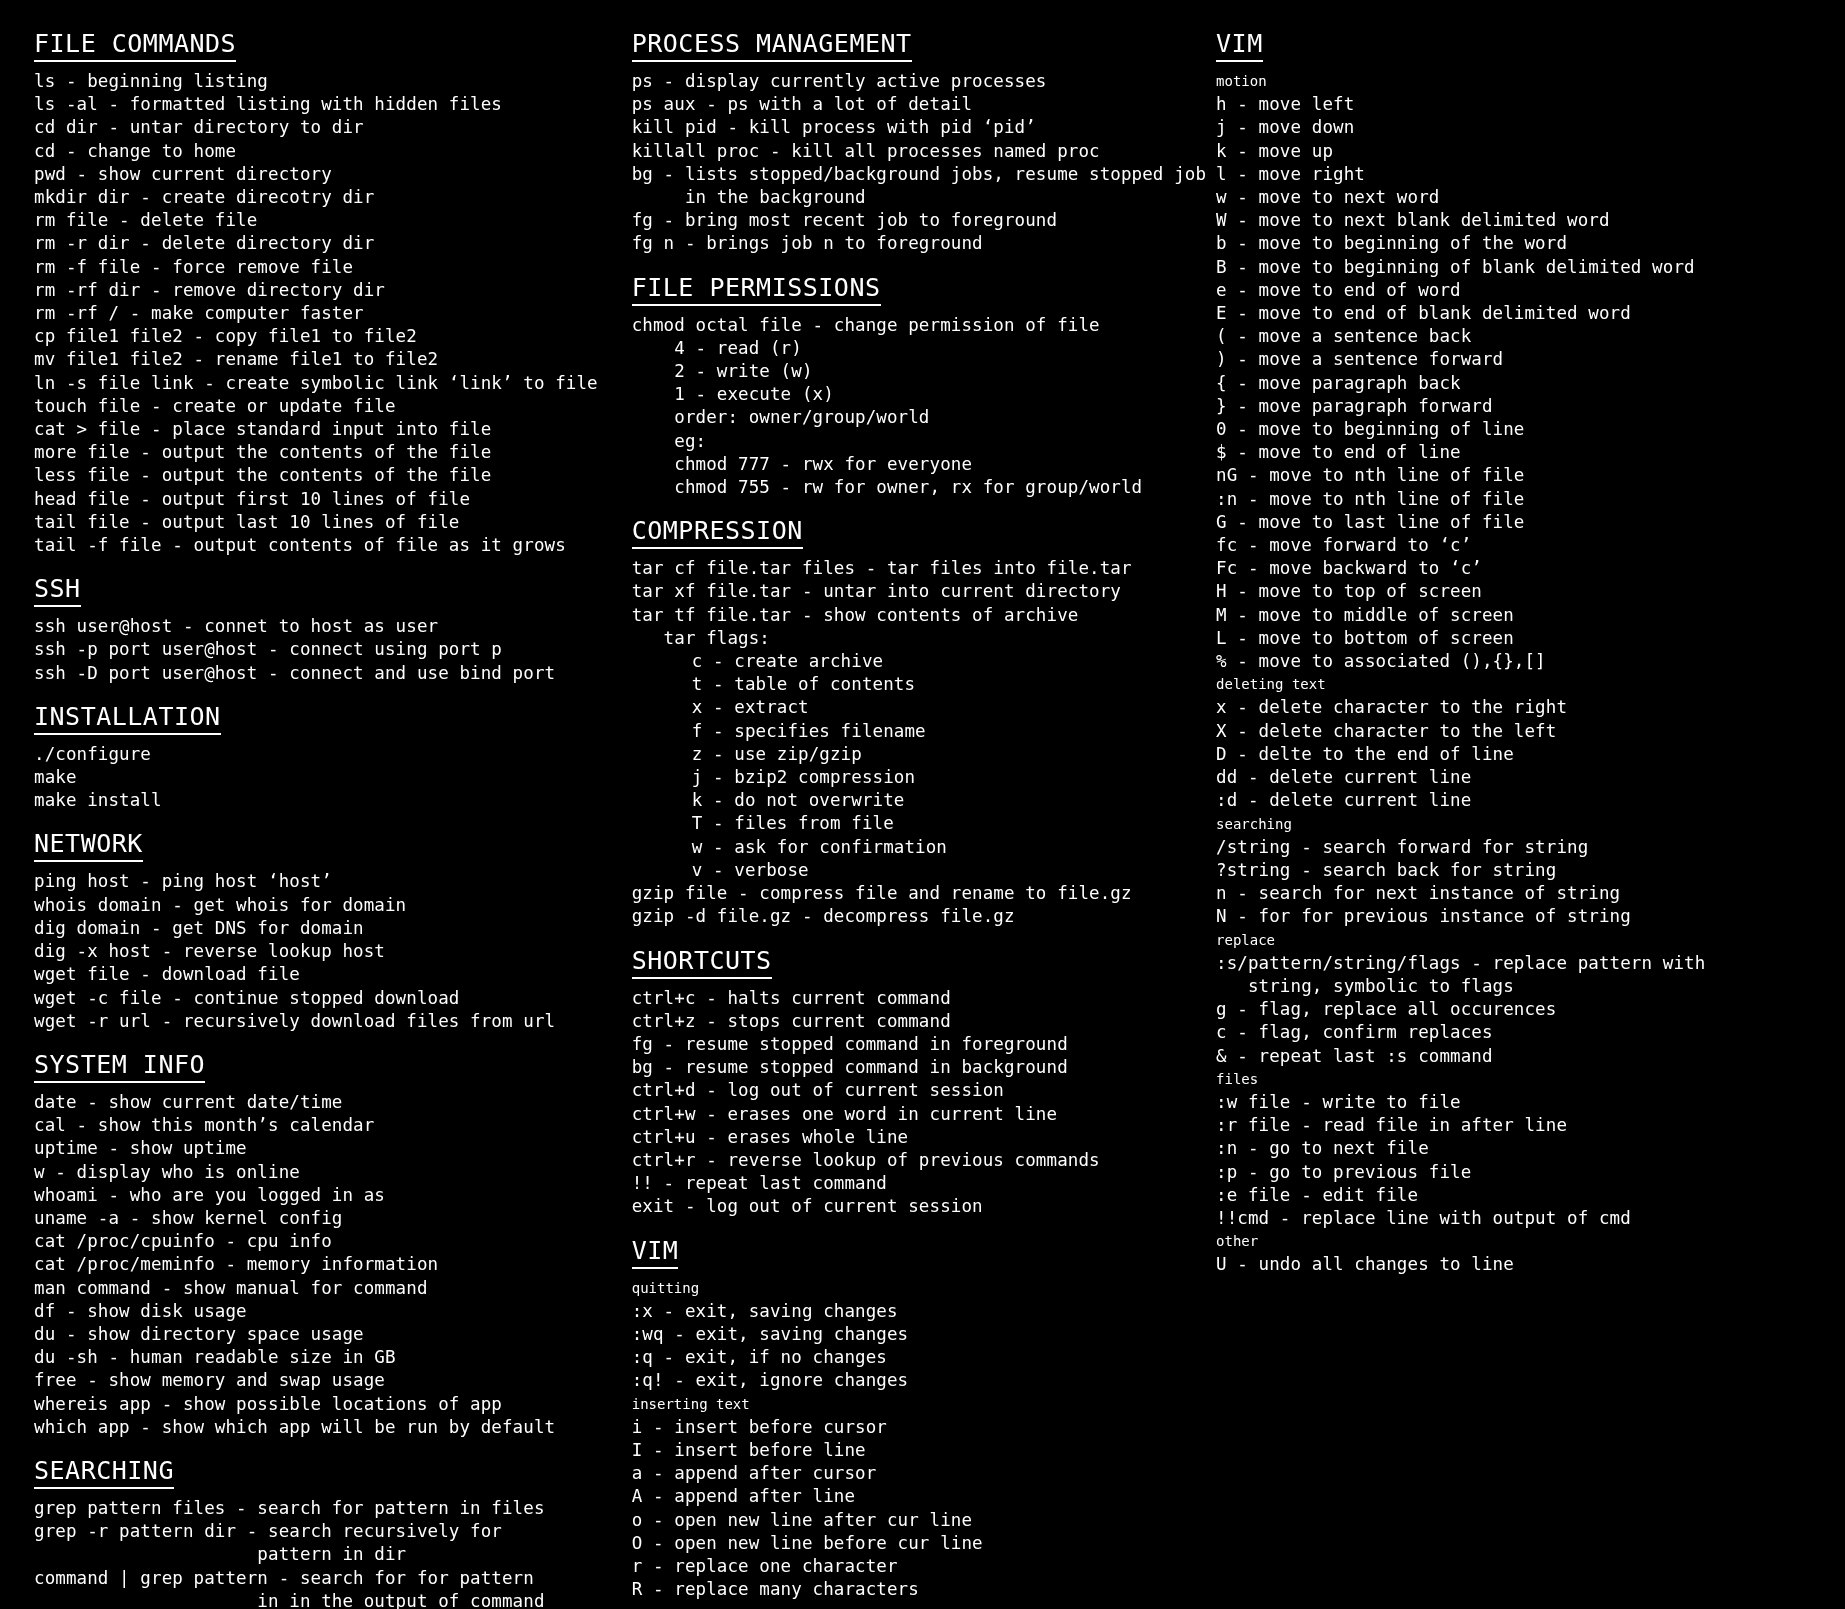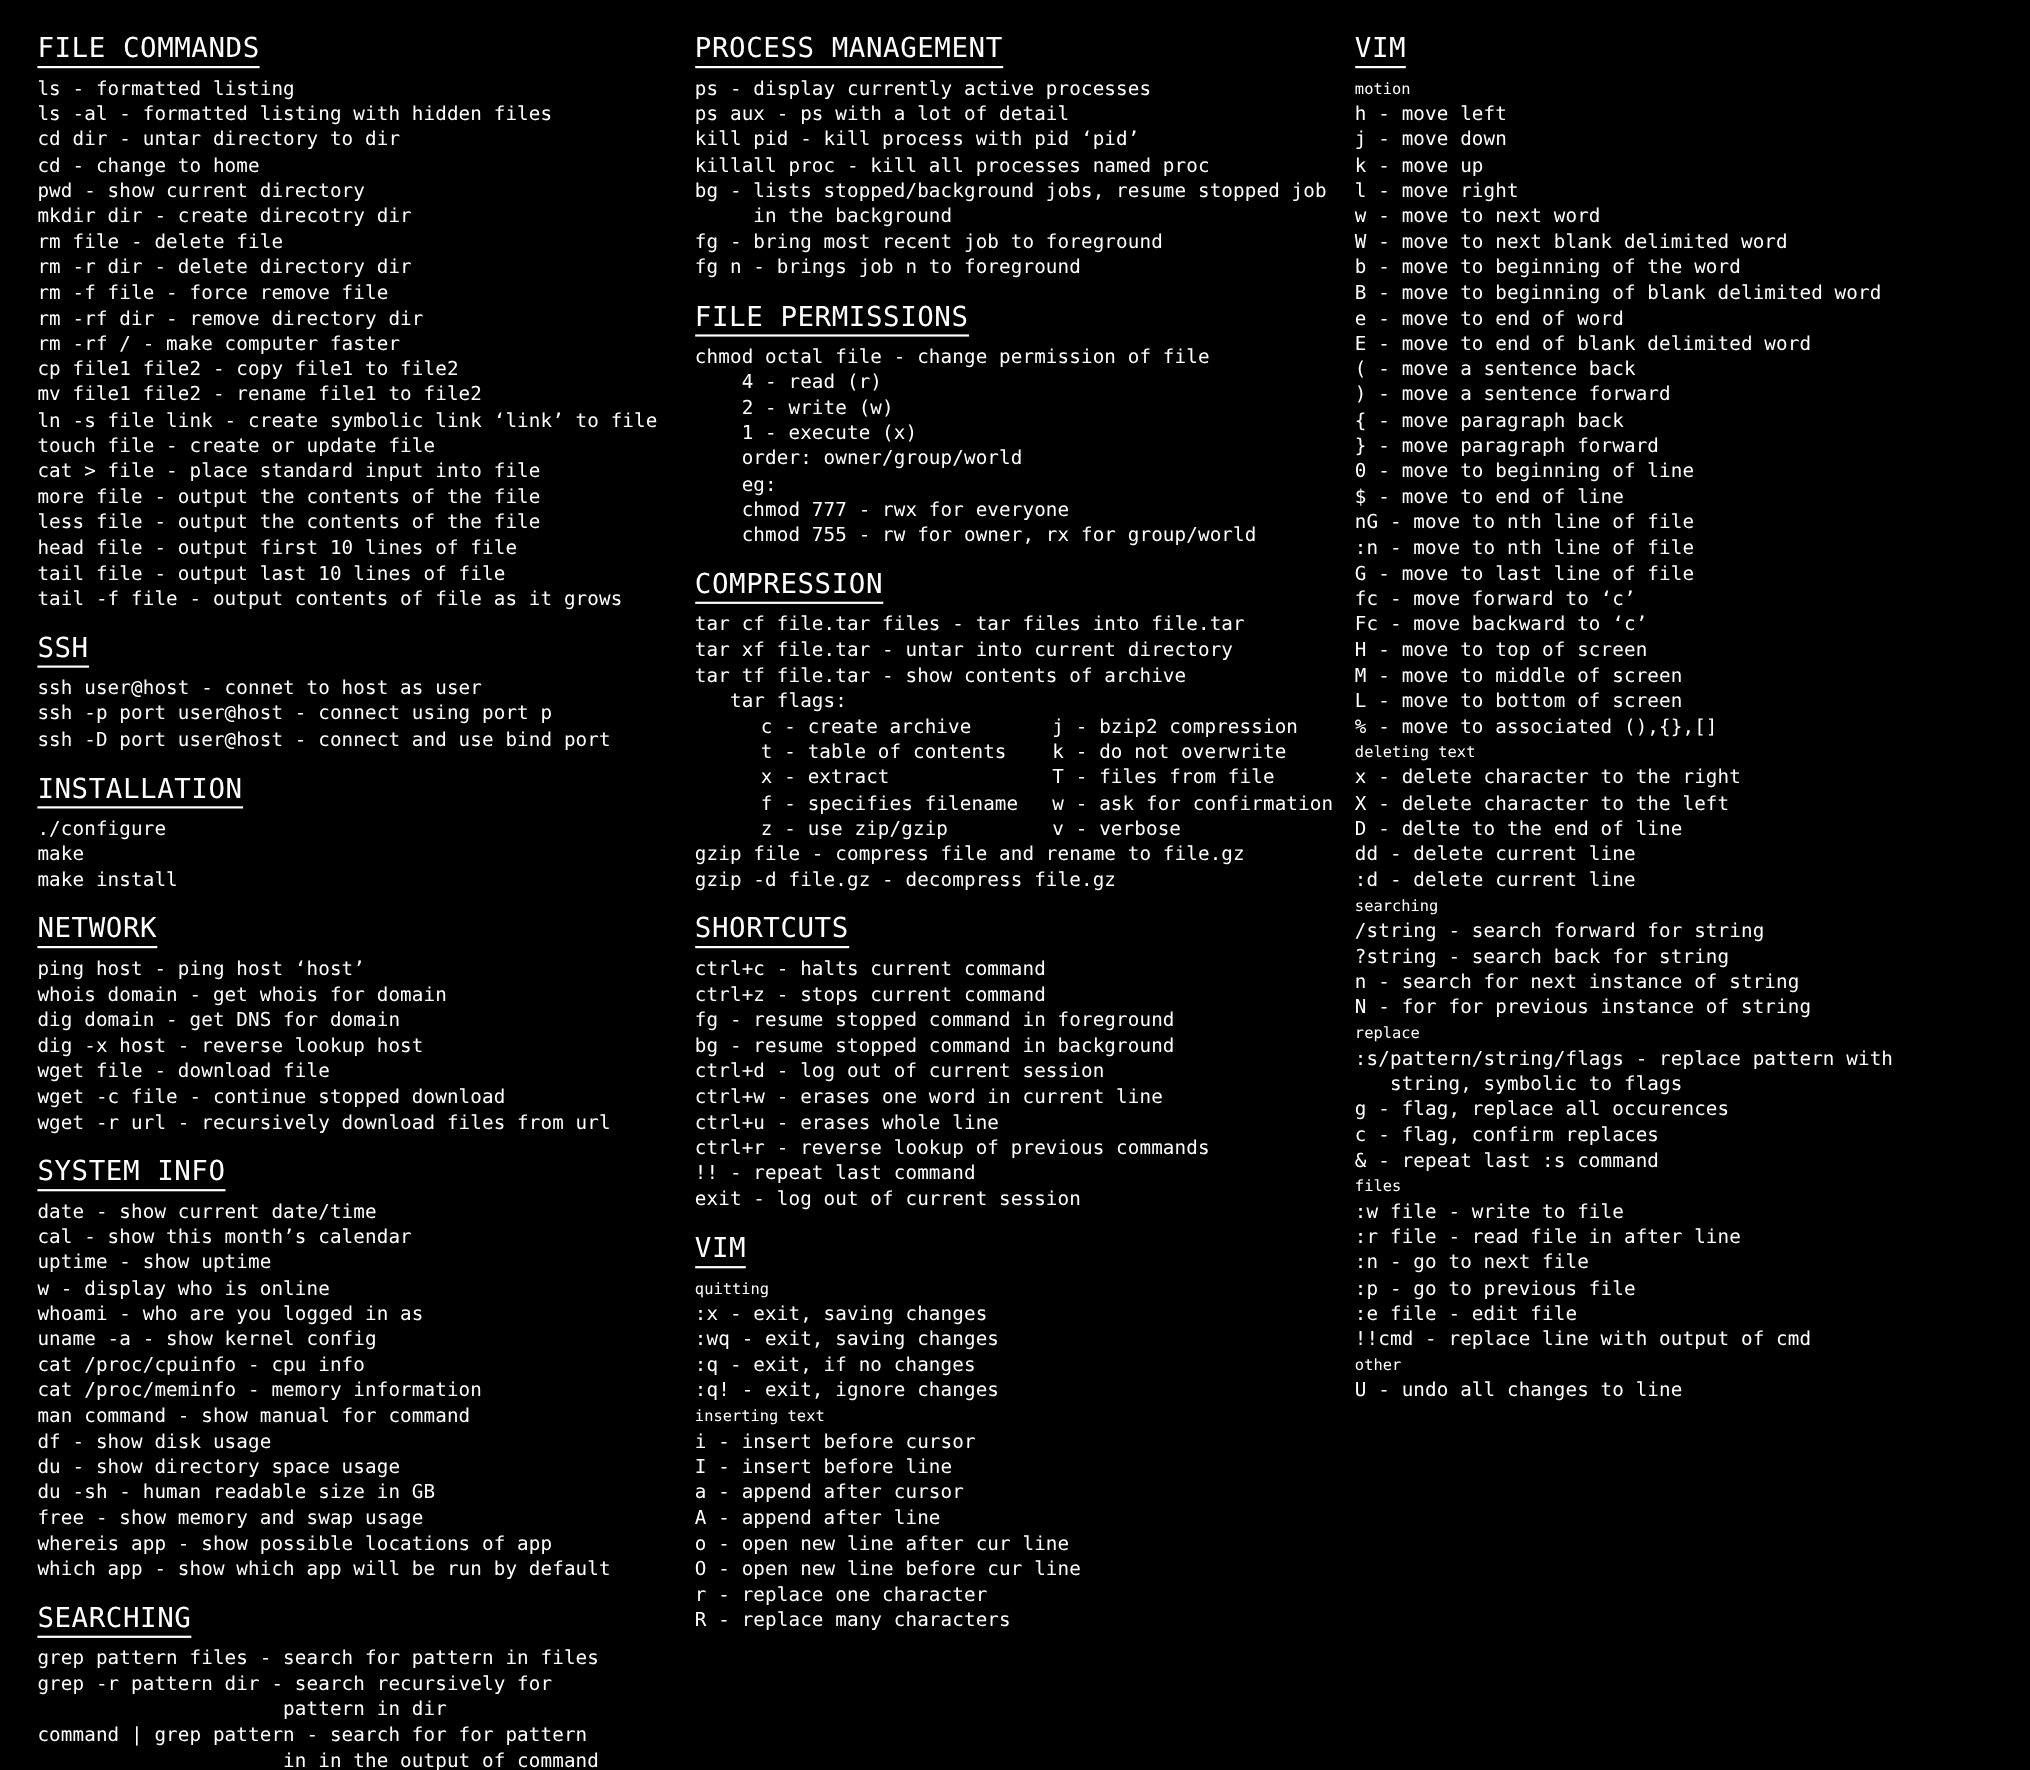--- a/index.html
+++ b/index.html
@@ -58,20 +58,21 @@
     font-size: 17.5px;
     line-height: 23.2px;
     white-space: pre;
     letter-spacing: 0.1px;
   }
   .indent1 { padding-left: 30px; }
 
   .two-col-flags {
     display: flex;
     padding-left: 60px;
+    flex-direction: column;
   }
   .two-col-flags .fcol { width: 265px; }
   .two-col-flags ul.lines li { white-space: pre; }
 
   .sub {
     font-size: 14px;
     line-height: 23.2px;
     white-space: pre;
   }
 </style>
@@ -79,21 +80,21 @@
 <body>
 
 <div class="sheet">
   <div class="columns">
 
     <div class="col col1">
 
       <div class="section-wrap">
         <h2 class="section">FILE COMMANDS</h2>
         <ul class="lines">
-          <li>ls - formatted listing</li>
+          <li>ls - beginning listing</li>
           <li>ls -al - formatted listing with hidden files</li>
           <li>cd dir - untar directory to dir</li>
           <li>cd - change to home</li>
           <li>pwd - show current directory</li>
           <li>mkdir dir - create direcotry dir</li>
           <li>rm file - delete file</li>
           <li>rm -r dir - delete directory dir</li>
           <li>rm -f file - force remove file</li>
           <li>rm -rf dir - remove directory dir</li>
           <li>rm -rf / - make computer faster</li>

